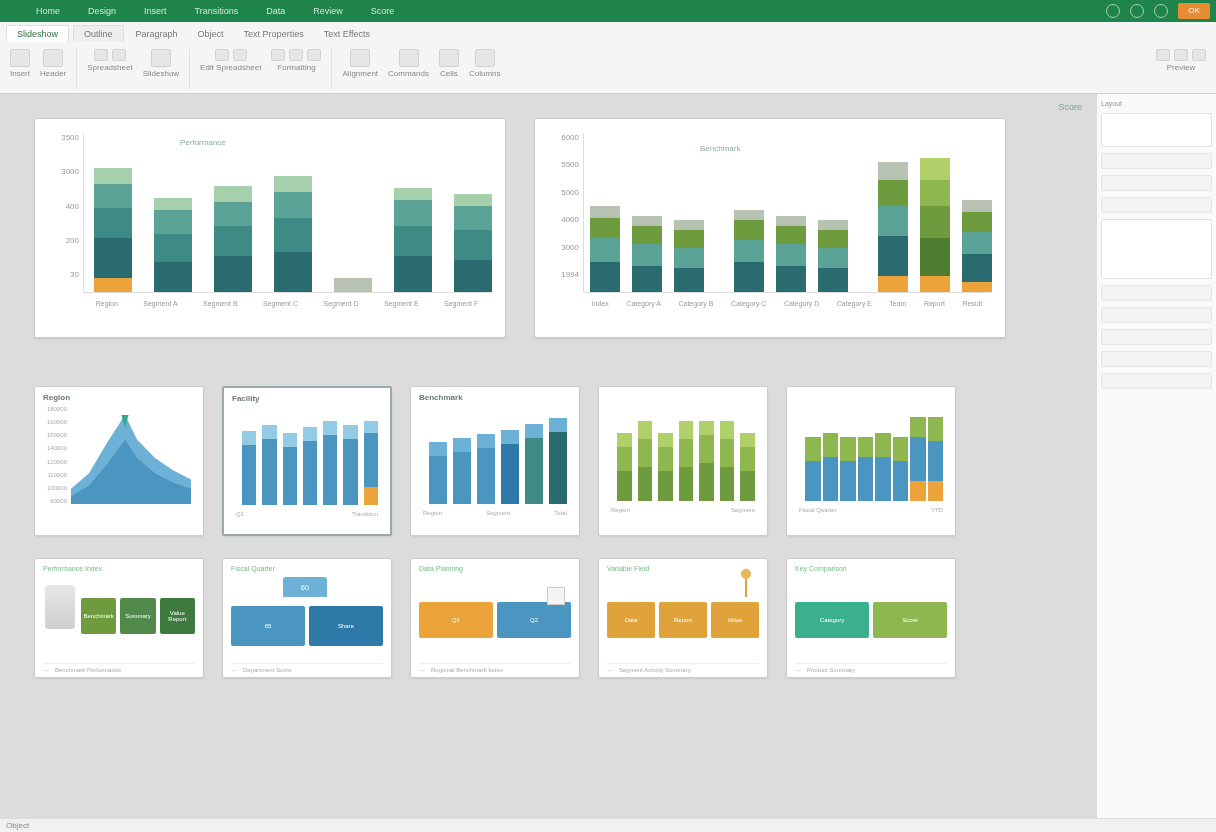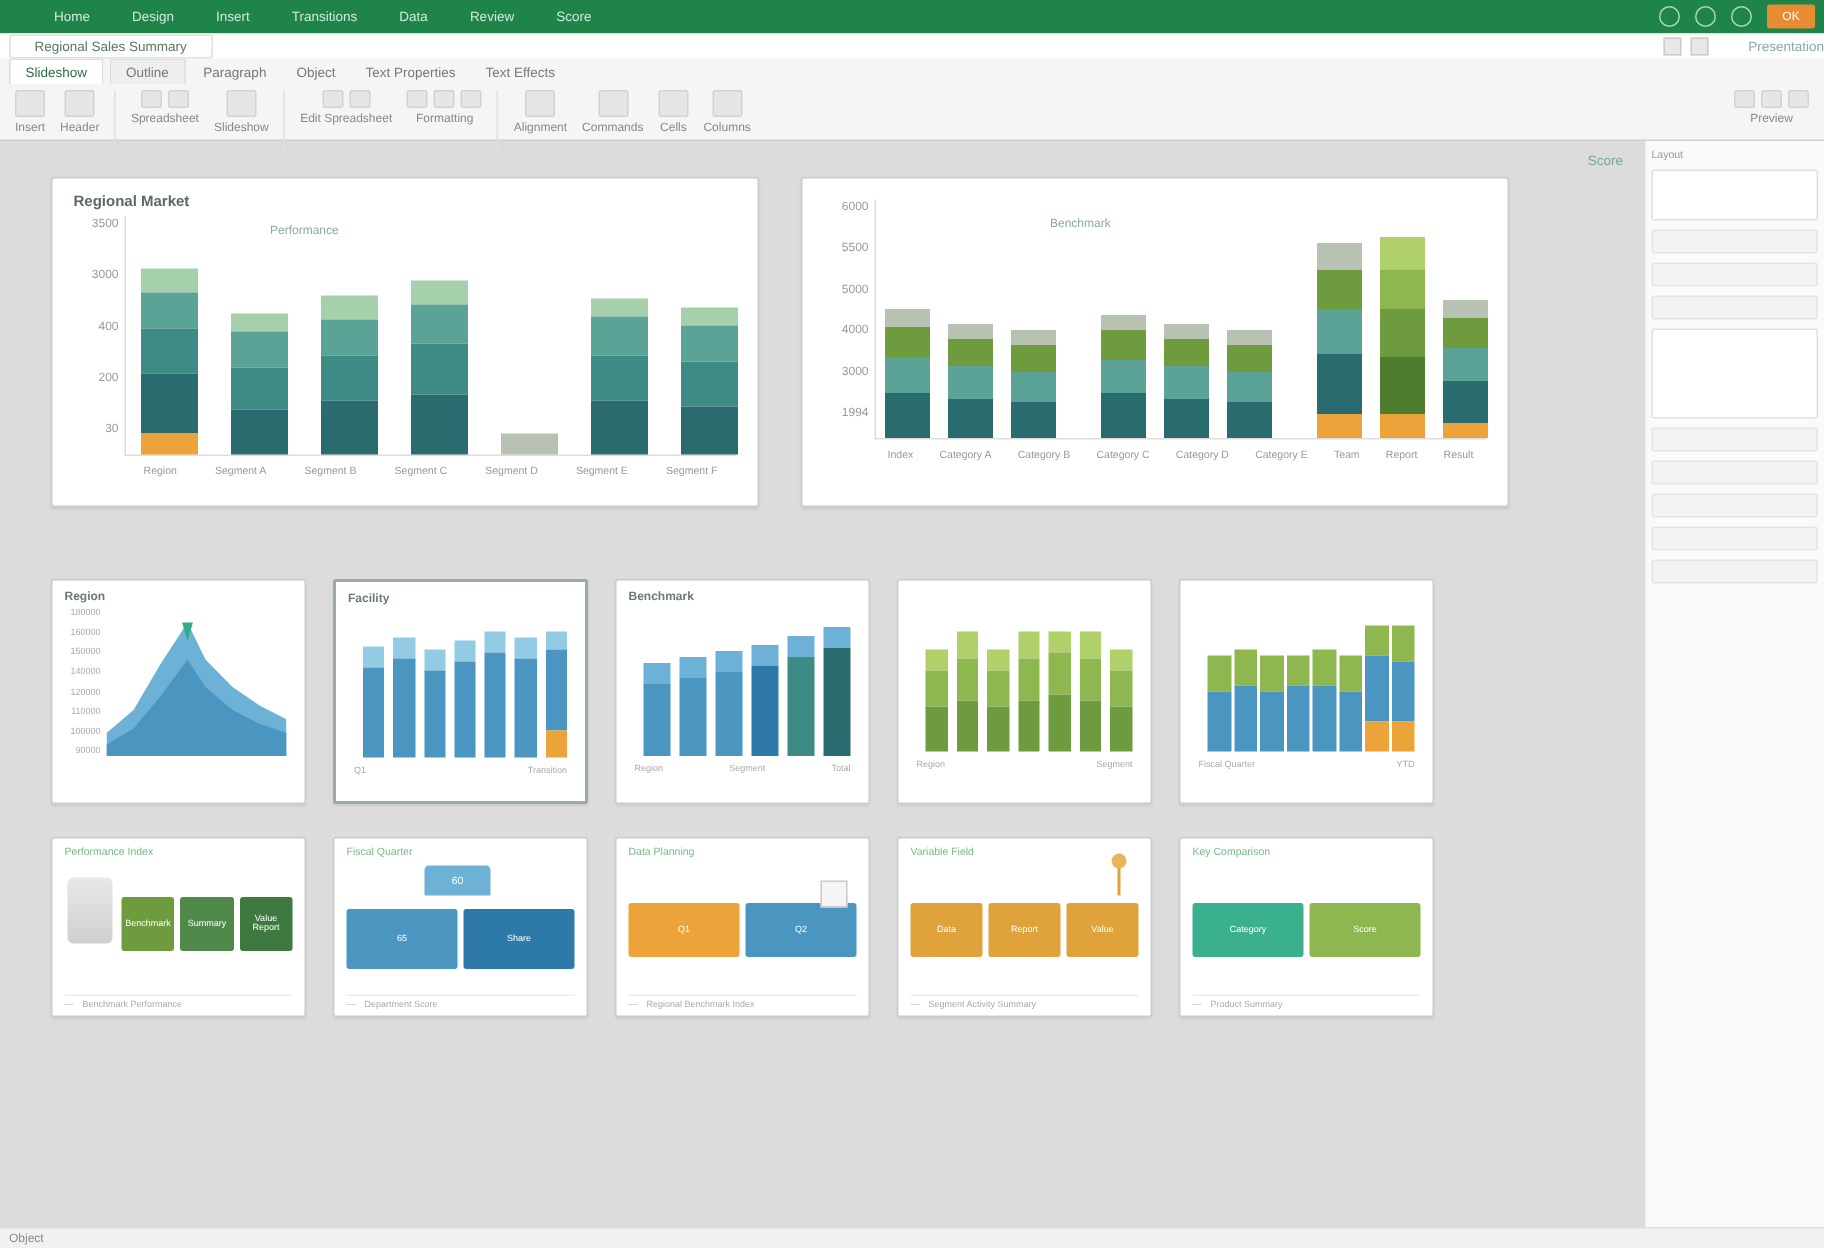--- a/index.html
+++ b/index.html
@@ -104,28 +104,20 @@
   <div class="tb-right">
     <span class="tb-ico"></span>
     <span class="tb-ico"></span>
     <span class="tb-ico"></span>
     <span class="tb-btn">OK</span>
   </div>
 </div>
 
 <div class="ribbon">
   <div class="ribbon-inner">
-    <div class="ribbon-sec">
-      <div class="doc-tab">Regional Sales Summary</div>
-      <div class="mini">
-        <span></span>
-        <span></span>
-      </div>
-      <div style="margin-left:14px;font-size:9px;color:#8aa;">Presentation</div>
-    </div>
     <div class="ribbon-tabs">
       <div class="rtab active">Slideshow</div>
       <div class="rtab">Outline</div>
       <div class="rlabel">Paragraph</div>
       <div class="rlabel">Object</div>
       <div class="rlabel">Text Properties</div>
       <div class="rlabel">Text Effects</div>
     </div>
     <div class="ribbon-groups">
       <div class="rgroup">
@@ -192,21 +184,20 @@
         </div>
     </div>
   </div>
 </div>
 
 <div class="workspace">
 
   <div class="row-big">
 
     <div class="chart-card big">
-      <div class="chart-title">Regional Market</div>
       <div class="chart-body">
         <div class="yaxis">
           <span>3500</span>
             <span>3000</span>
           <span>400</span>
             <span>200</span>
           <span>30</span>
         </div>
         <div class="plot">
           <div class="legend-in" style="top:4px;left:90px;">Performance</div>

